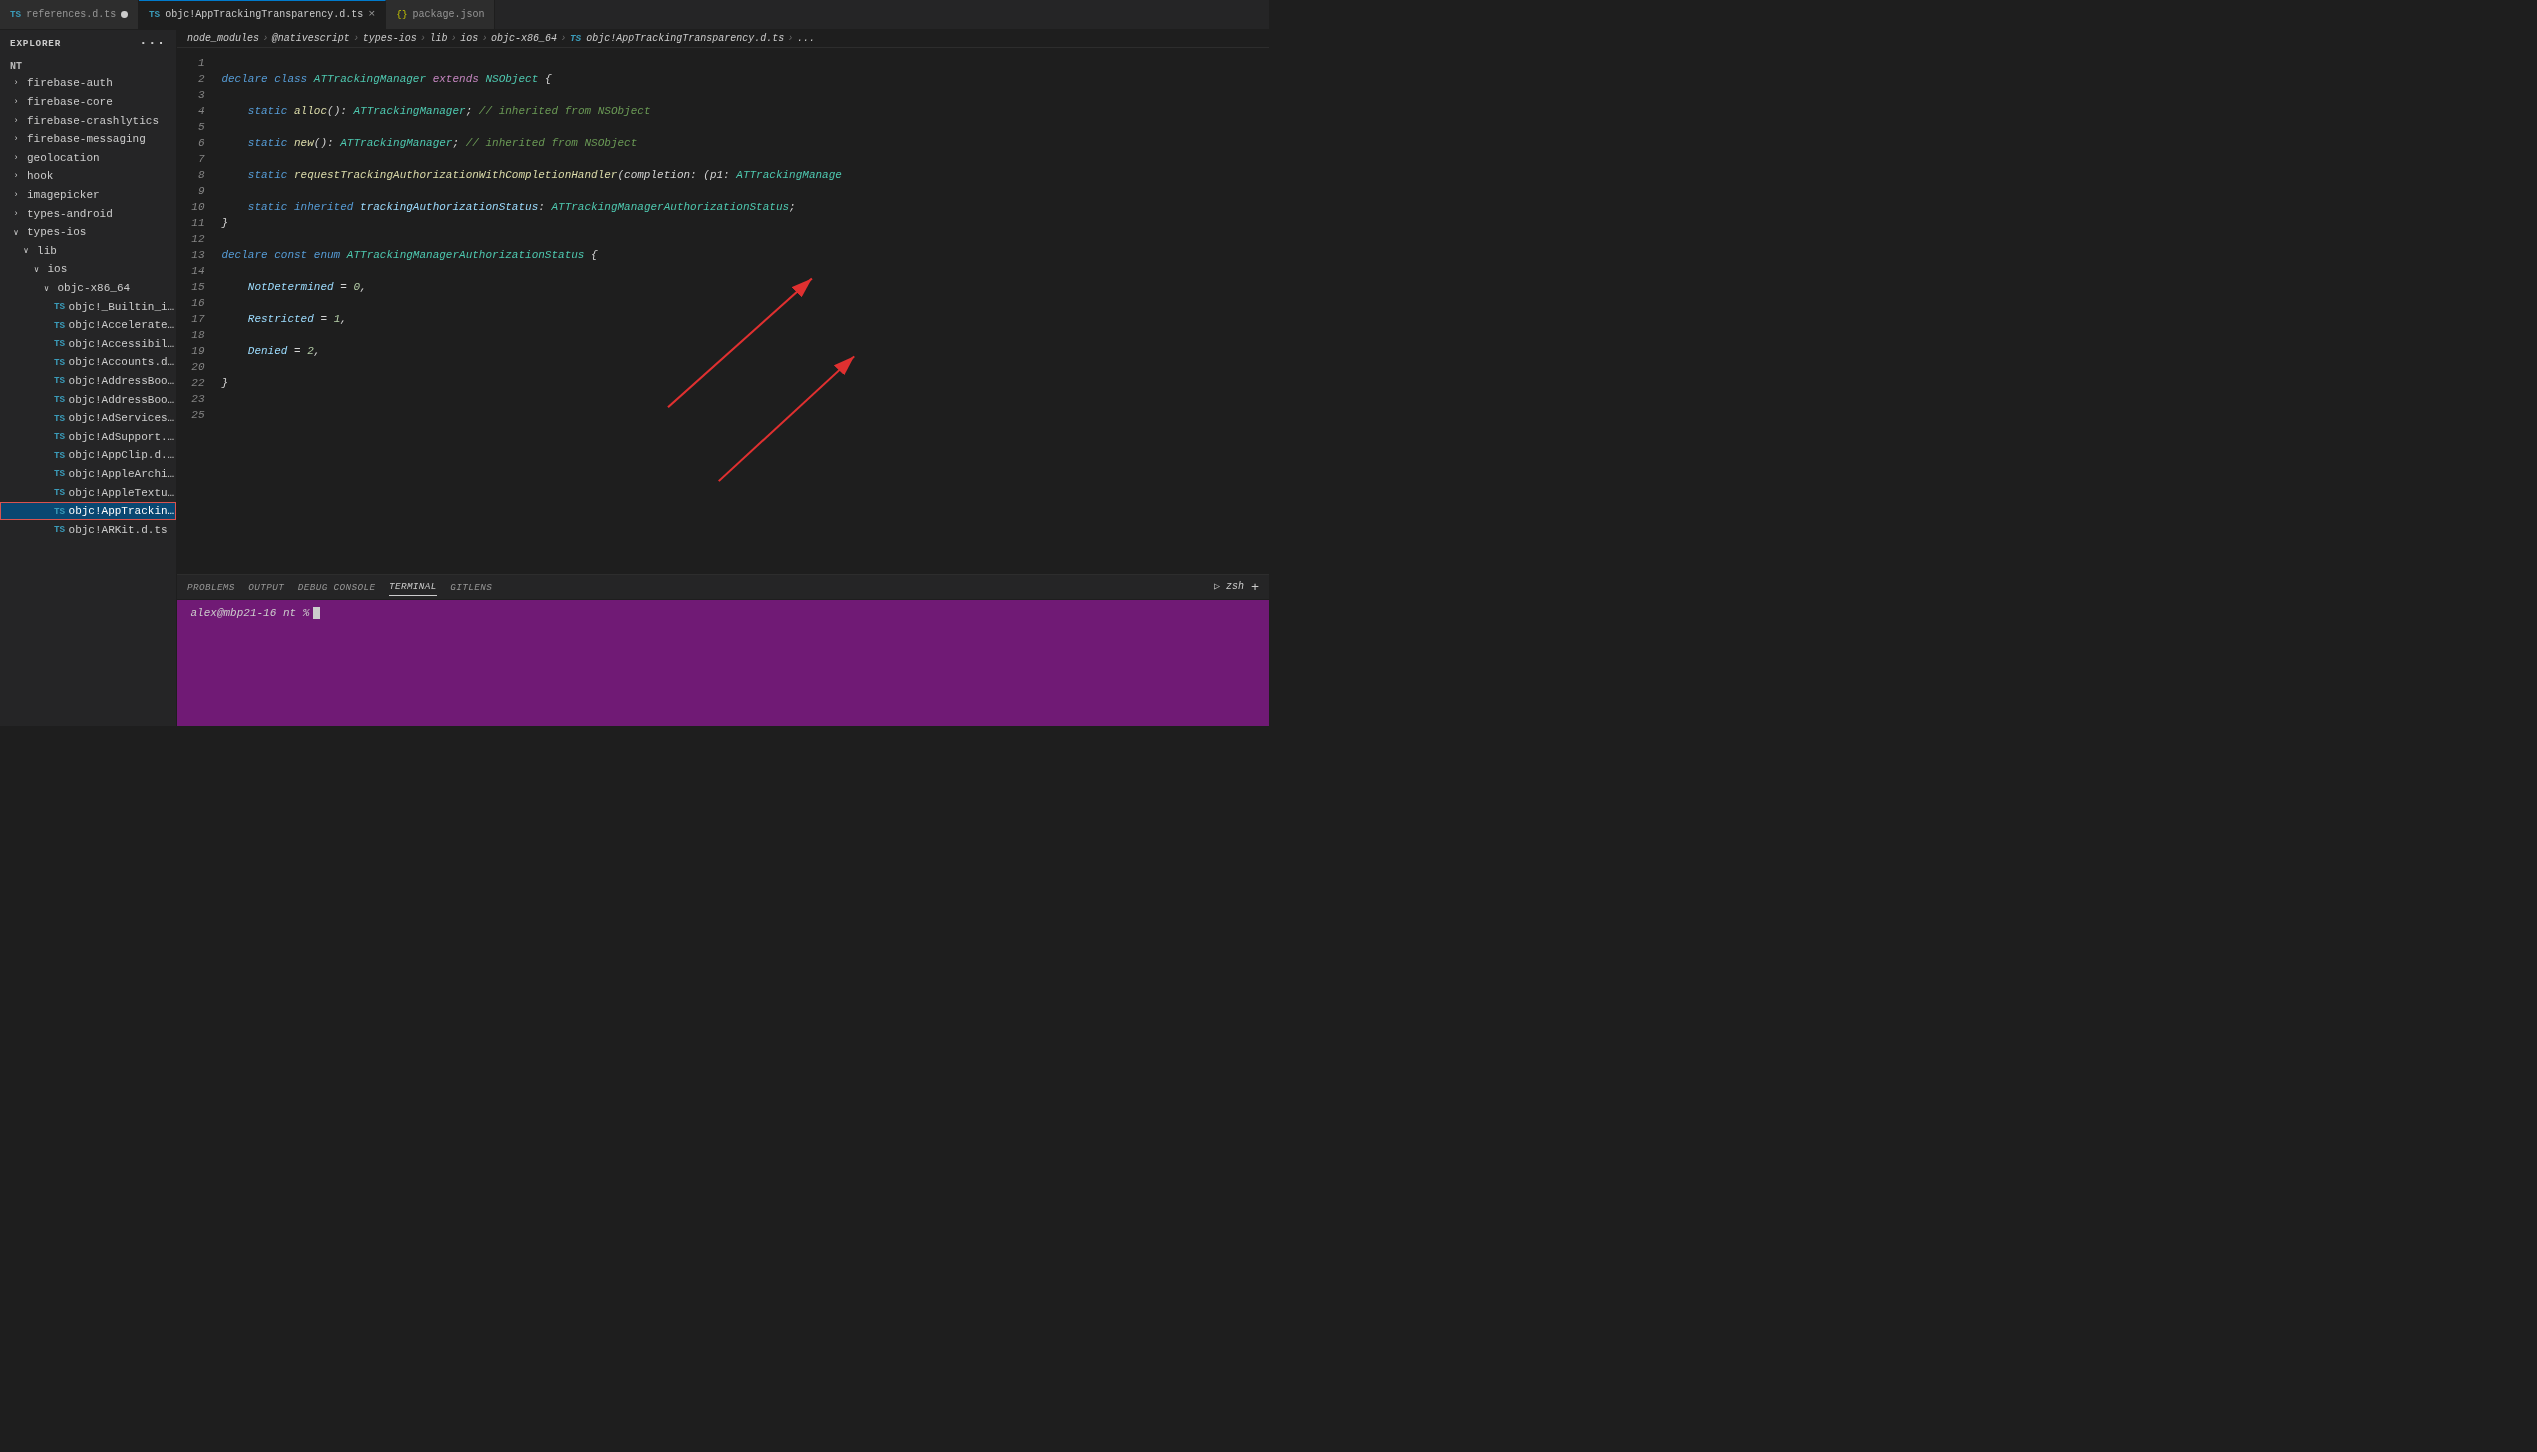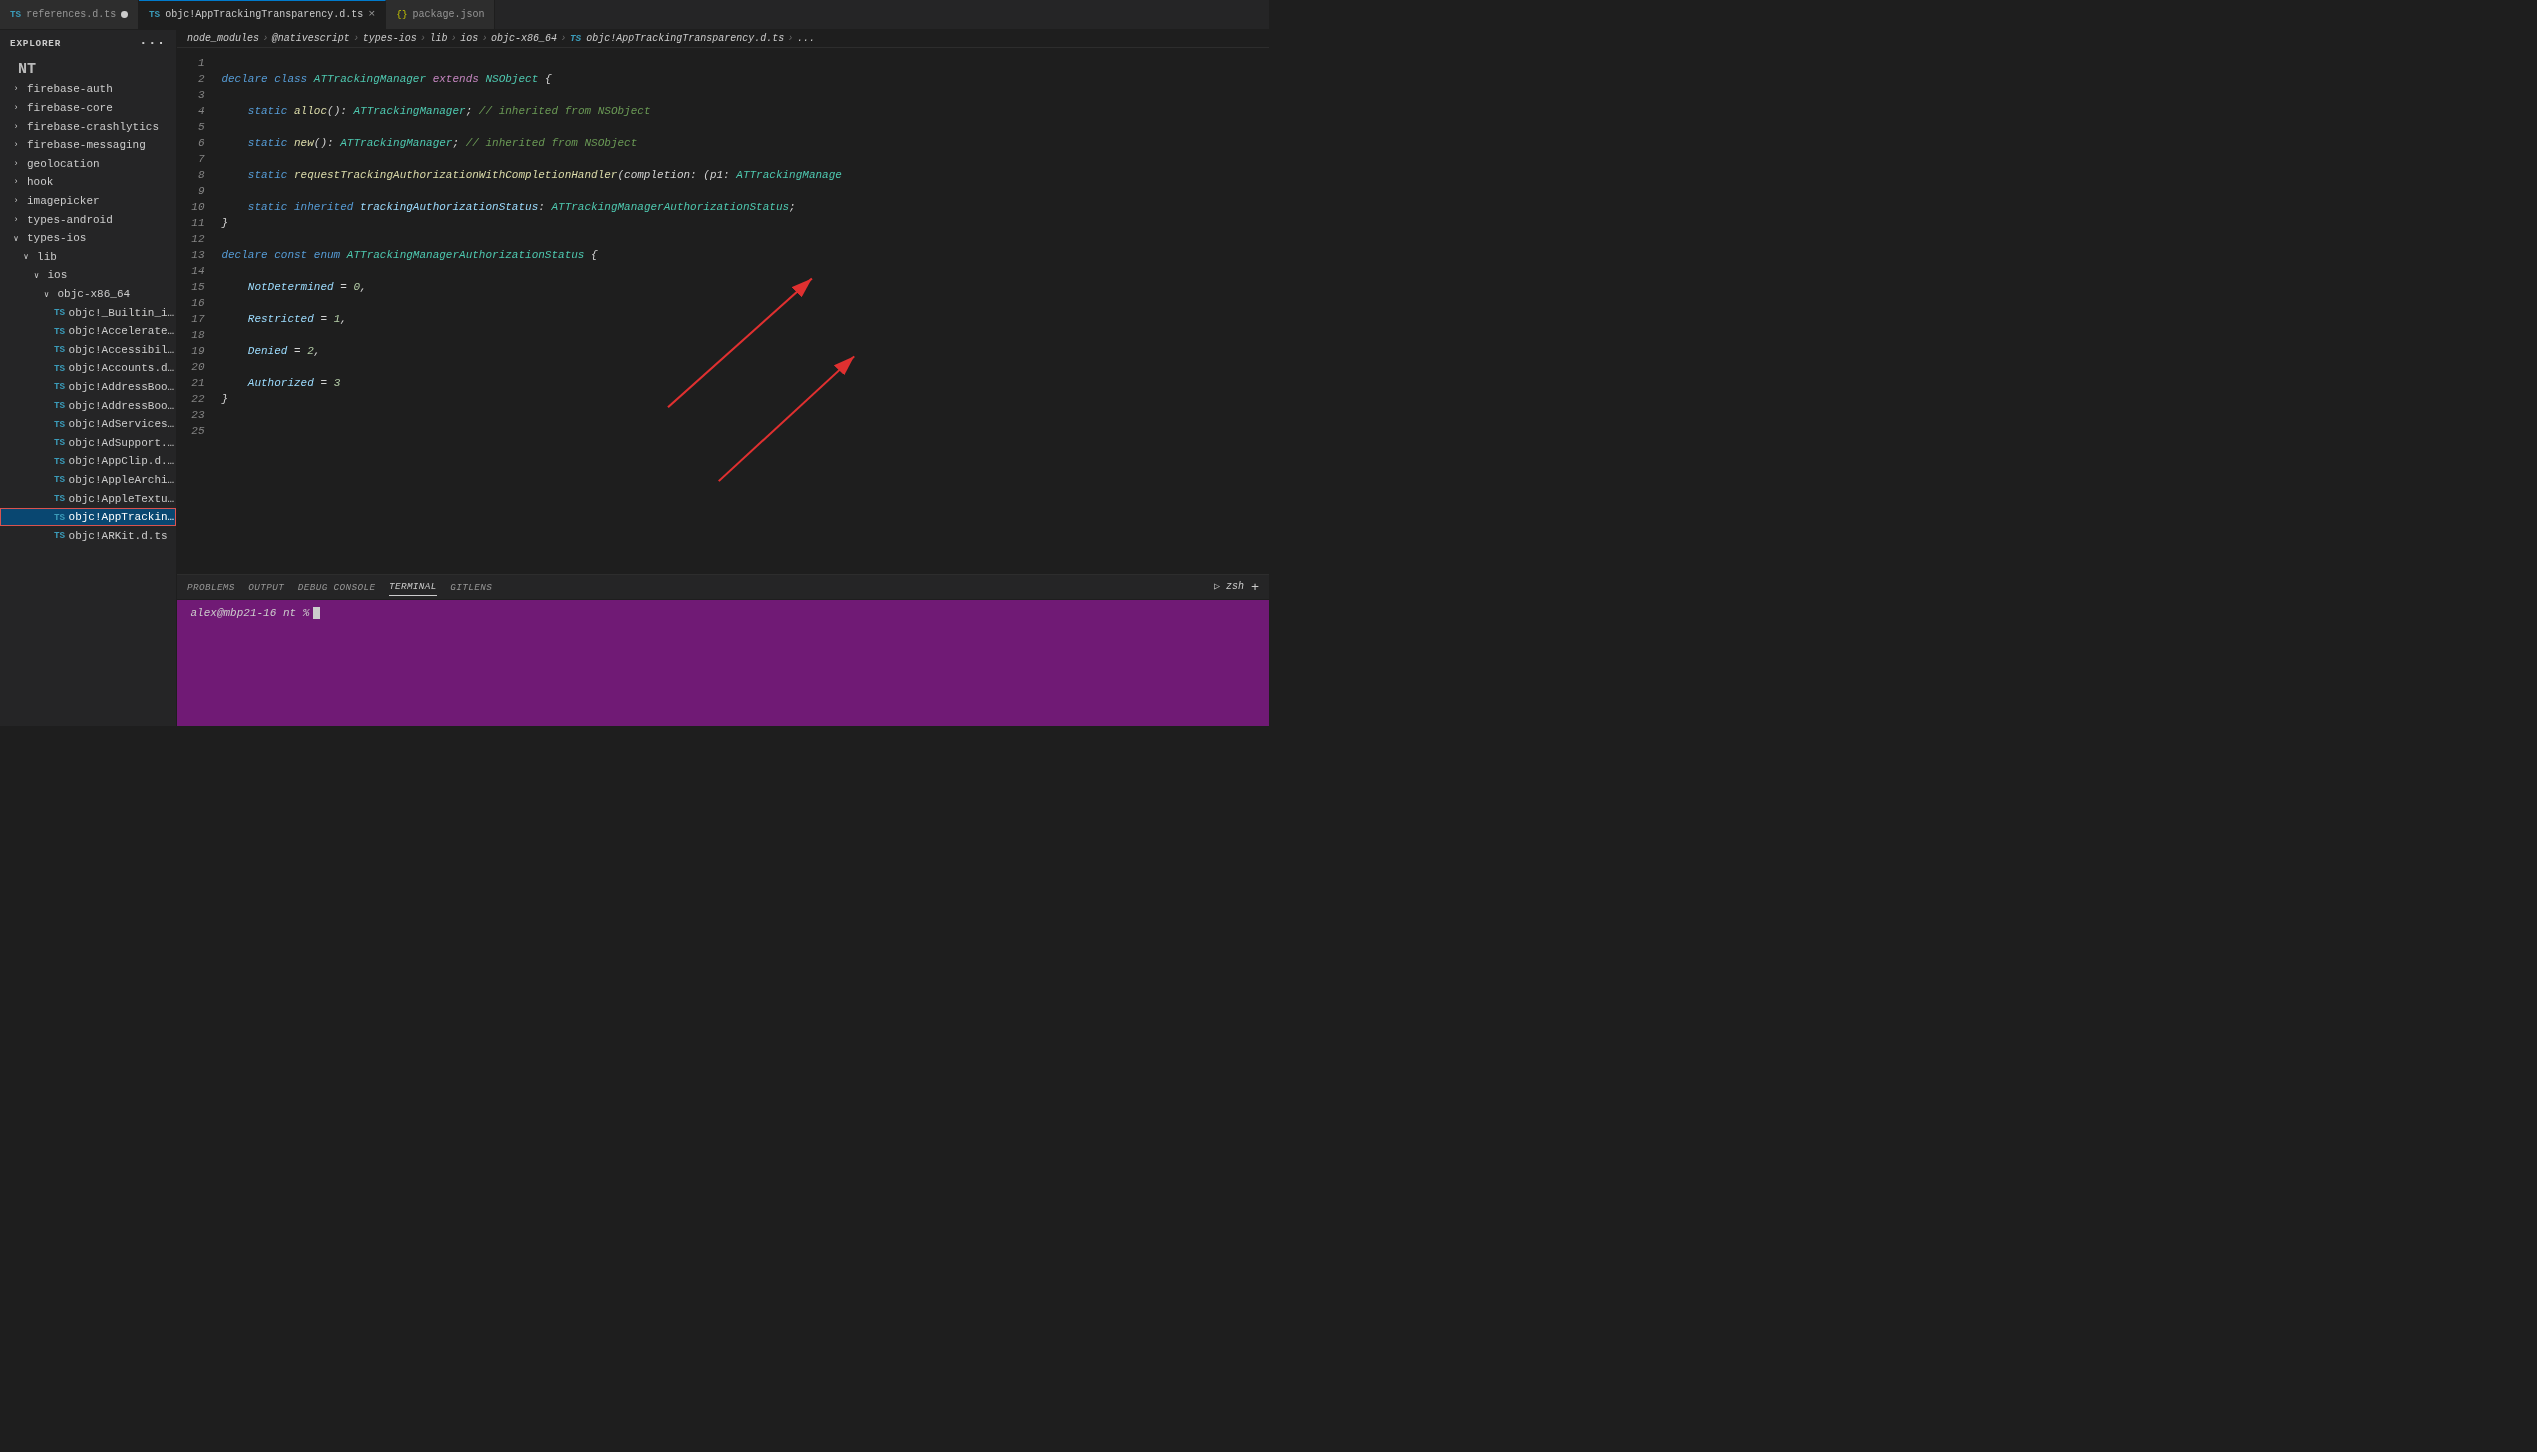--- a/index.html
+++ b/index.html
@@ -284,25 +284,24 @@
       left: 0;
       width: 100%;
       height: 100%;
       pointer-events: none;
       z-index: 10;
     }
 
     
     .nt-label {
       padding: 3.4px 10px 1.7px 10px;
-      font-size: 15px;
+      font-size: 10px;
       font-weight: bold;
       color: #bbbbbb;
       text-transform: uppercase;
-      margin-left: 8px;
     }
   </style>
 </head>
 <body>
 
 <div class="tab-bar">
   <div class="tab">
     <span class="ts-icon">TS</span>
     <span>references.d.ts</span>
     <span class="modified-dot"></span>
@@ -564,24 +563,20 @@
         <div class="code-line">
           <span class="line-num">19</span>
           <span class="line-content"><span class="plain">    </span><span class="prop">Denied </span><span class="plain">= </span><span class="num">2</span><span class="plain">,</span></span>
         </div>
 
         <div class="code-line">
           <span class="line-num">20</span>
           <span class="line-content"> </span>
         </div>
 
-        <div class="code-line">
-          <span class="line-num">21</span>
-          <span class="line-content"><span class="plain">    </span><span class="prop">Authorized </span><span class="plain">= </span><span class="num">3</span></span>
-        </div>
 
         <div class="code-line">
           <span class="line-num">22</span>
           <span class="line-content"><span class="plain">}</span></span>
         </div>
 
         <div class="code-line">
           <span class="line-num">23</span>
           <span class="line-content"> </span>
         </div>

